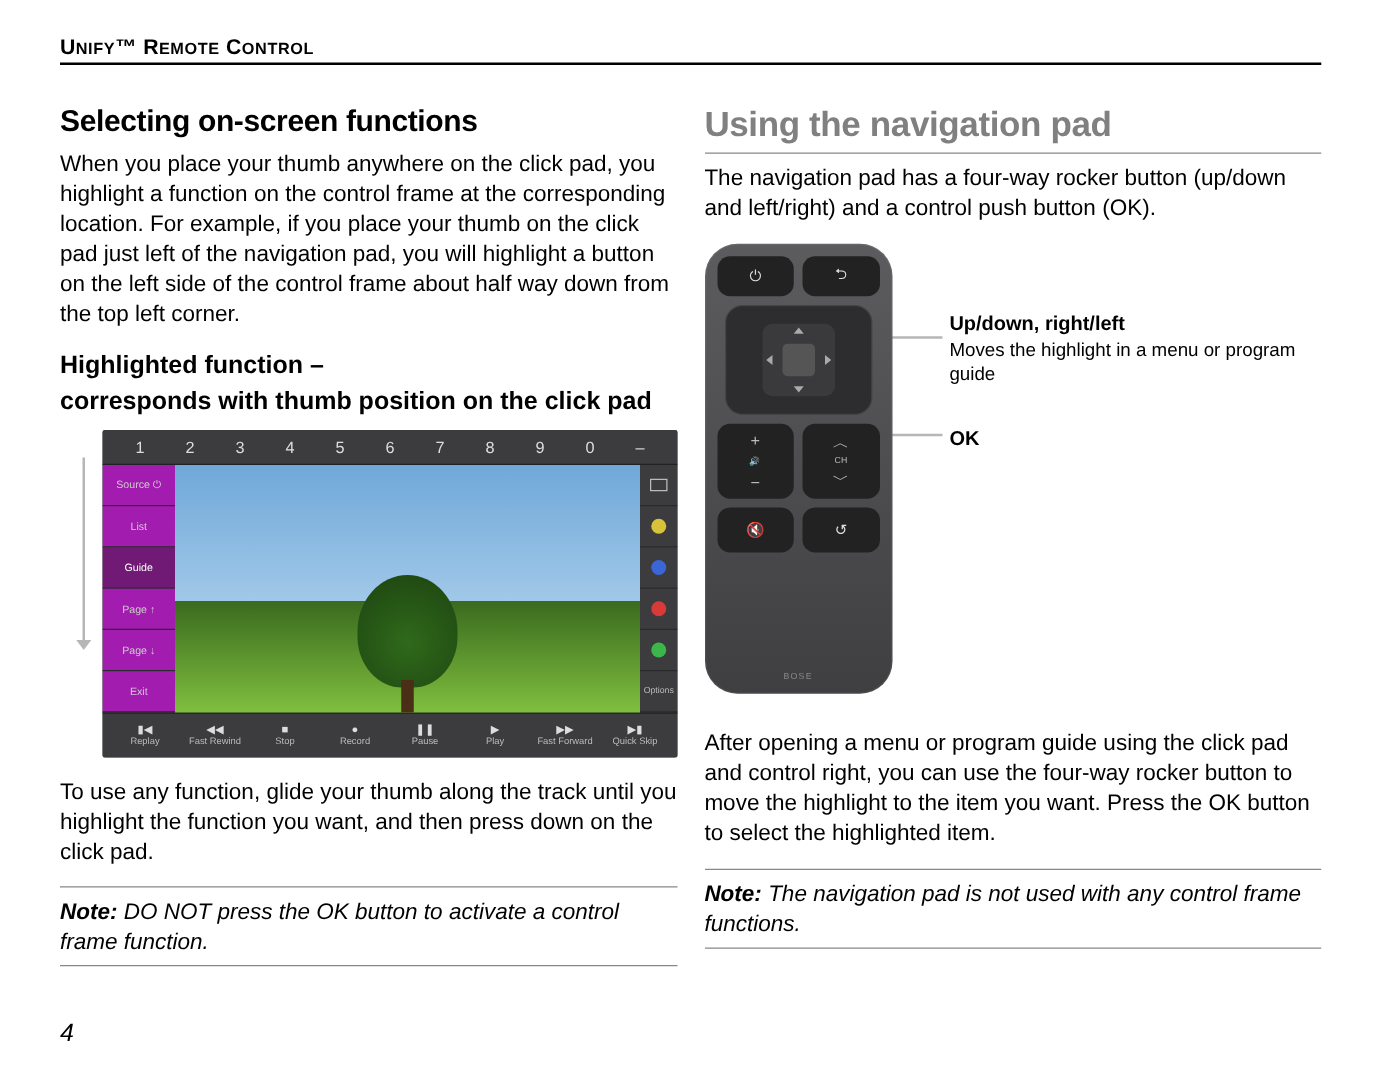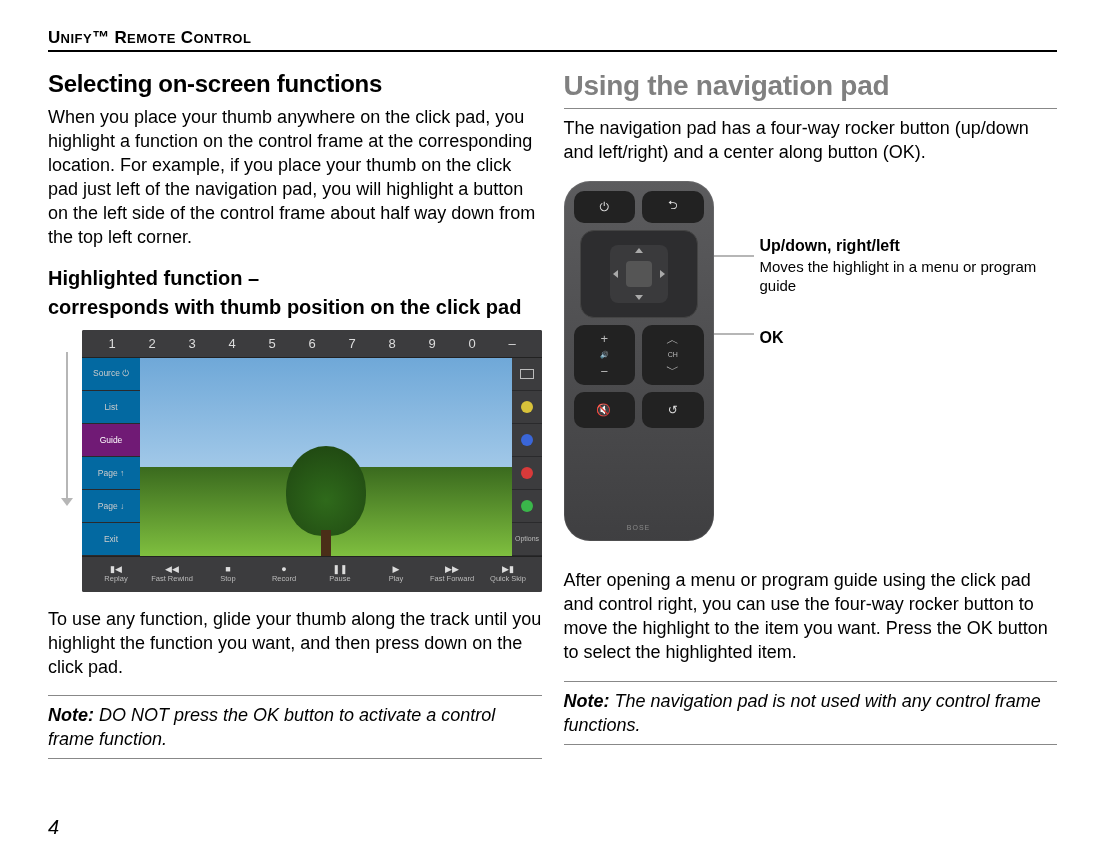--- a/index.html
+++ b/index.html
@@ -1,17 +1,17 @@
 <!DOCTYPE html>
 <html><head>
 <meta charset="utf-8">
 <style>
   *{box-sizing:border-box;margin:0;padding:0}
   body{width:1105px;height:857px;background:#fff;font-family:Helvetica,Arial,sans-serif;color:#000;position:relative;padding:28px 48px 0 48px}
-  .header-row{display:flex;align-items:flex-end;border-bottom:2px solid #000;padding-bottom:2px;margin-bottom:18px}
+  .header-row{display:flex;align-items:flex-end;border-bottom:2px solid #000;padding-bottom:2px;margin-bottom:32px}
   .header-small{font-size:17px;font-weight:700;letter-spacing:0.3px}
   .header-small .caps{font-size:13px;font-weight:700;letter-spacing:0.5px}
   .columns{display:flex;gap:22px}
   .col{flex:1;min-width:0}
   h2.black{font-size:24px;font-weight:700;margin-bottom:8px;letter-spacing:-0.3px}
   h2.grey{font-size:28px;font-weight:700;color:#808080;margin-bottom:6px;letter-spacing:-0.3px}
   .body{font-size:18px;line-height:1.33;margin-bottom:16px}
   .hr{border:none;border-top:1px solid #888;margin:6px 0 8px 0}
   .note{font-size:18px;line-height:1.33}
   .note b{font-style:normal;font-weight:700}
@@ -20,21 +20,21 @@
 
   
   .tv-wrap{position:relative;margin:6px 0 16px 0}
   .pointer-line{position:absolute;top:22px;left:18px;width:2px;height:148px;background:#b6b6b6}
   .pointer-arrow{position:absolute;top:168px;left:13px;width:0;height:0;border-left:6px solid transparent;border-right:6px solid transparent;border-top:8px solid #b6b6b6}
   .tv{width:460px;height:262px;background:#2e2e30;border-radius:2px;margin-left:34px;position:relative;display:flex;flex-direction:column;color:#ddd;font-size:10px;overflow:hidden}
   .tv-top{height:28px;background:#3c3c3e;display:flex;align-items:center;justify-content:space-around;padding:0 10px;border-bottom:1px solid #222}
   .tv-top span{color:#ddd;font-size:13px}
   .tv-mid{flex:1;display:flex}
   .tv-left{width:58px;display:flex;flex-direction:column}
-  .tv-left .item{flex:1;display:flex;align-items:center;justify-content:center;font-size:8.5px;background:#0369a1;border-bottom:1px solid #2a2a2c;color:#ccc}
+  .tv-left .item{flex:1;display:flex;align-items:center;justify-content:center;font-size:8.5px;background:#a21caf;border-bottom:1px solid #2a2a2c;color:#ccc}
   .tv-left .item.sel{background:#701a75;color:#fff;font-weight:400}
   .tv-center{flex:1;background:linear-gradient(#6fa8d8,#a1c8e8 55%,#3a6a1e 55%,#7fbf3f);position:relative}
   .tree{position:absolute;left:50%;bottom:0;transform:translateX(-50%);width:80px;height:120px}
   .trunk{position:absolute;bottom:0;left:35px;width:10px;height:26px;background:#4a2e18}
   .leaves{position:absolute;bottom:20px;left:0;width:80px;height:90px;background:radial-gradient(circle at 50% 60%,#2f6a1b,#1d4210);border-radius:50% 50% 45% 45%}
   .tv-right{width:30px;display:flex;flex-direction:column;background:#3c3c3e}
   .tv-right .ric{flex:1;display:flex;align-items:center;justify-content:center;border-bottom:1px solid #2a2a2c}
   .ric .dot{width:12px;height:12px;border-radius:50%}
   .ric .sq{width:14px;height:10px;border:1px solid #bbb}
   .tv-bottom{height:36px;background:#3c3c3e;display:flex;align-items:center;justify-content:space-between;padding:0 6px;border-top:1px solid #222}
@@ -164,21 +164,21 @@
     <hr class="hr">
     <p class="note">
       <b><span class="it">Note:</span></b><span class="it"> DO NOT press the OK button to activate a control frame function.</span>
     </p>
     <hr class="hr">
   </div>
 
   <div class="col">
     <h2 class="grey">Using the navigation pad</h2>
     <hr class="hr">
-    <p class="body">The navigation pad has a four-way rocker button (up/down and left/right) and a center along button (OK).</p>
+    <p class="body">The navigation pad has a four-way rocker button (up/down and left/right) and a control push button (OK).</p>
 
     <div class="remote-block">
 
       <div class="lead h1"></div>
       <div class="lead v1"></div>
       <div class="lead h2" style="top:152px"></div>
       <div style="position:absolute;left:63px;top:152px;width:2px;height:-24px"></div>
       <div style="position:absolute;left:68px;top:128px;width:2px;height:24px;background:#b6b6b6"></div>
       <div style="position:absolute;left:63px;top:122px;width:0;height:0;border-left:5px solid transparent;border-right:5px solid transparent;border-bottom:7px solid #b6b6b6"></div>
 

